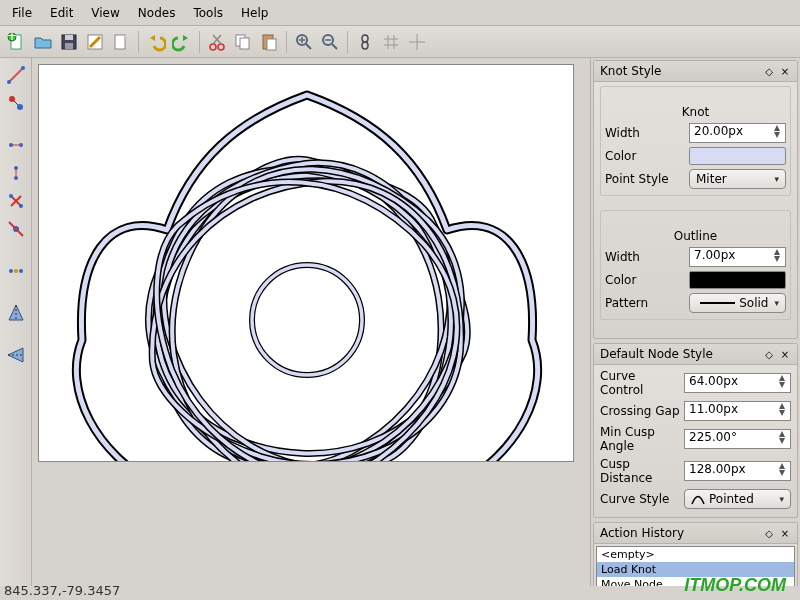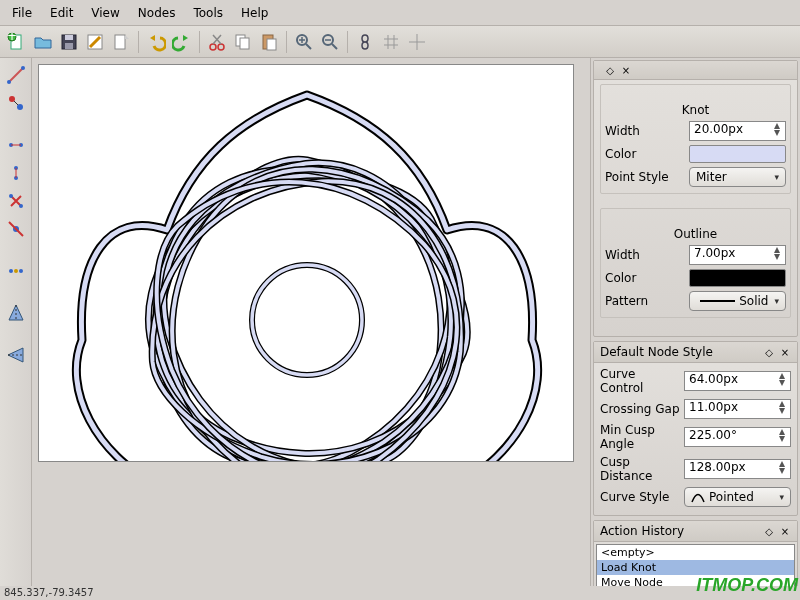--- a/index.html
+++ b/index.html
@@ -30,22 +30,22 @@
   .spin .arrows { width: 8px; display: flex; flex-direction: column; font-size: 7px; line-height: 7px; color: #555; }
   .spin .arrows span { height:7px; text-align:center; }
   .dropdown { flex: 1; display: flex; align-items: center; background: linear-gradient(#f5f4f2,#e0ddd8); border: 1px solid #888; border-radius: 4px; height: 20px; padding: 0 6px; }
   .dropdown .val { flex: 1; }
   .dropdown .chev { font-size: 9px; color: #333; }
   .color-swatch { flex: 1; height: 18px; border: 1px solid #888; border-radius: 2px; }
   .pattern-line { flex:1; height:2px; background:#000; margin:0 4px; }
   .history-list { background: #fff; border: 1px solid #888; height: 49px; overflow: hidden; }
   .history-list div { padding: 0 4px; line-height: 15px; height:15px; font-size:11px; }
   .history-list .sel { background: #9eb9e2; }
-  .statusbar { position: absolute; left: 4px; bottom: 2px; font-size: 10px; color: #333; }
-  .watermark { position: absolute; right: 2px; bottom: 4px; font-family: Arial; font-size: 18px; font-weight: bold; font-style: italic; color: #29a629; }
+  .statusbar { position: absolute; left: 4px; bottom: 2px; font-size: 13px; color: #333; }
+  .watermark { position: absolute; right: 14px; bottom: 4px; font-family: Arial; font-size: 18px; font-weight: bold; font-style: italic; color: #29a629; }
   svg.icon { width: 20px; height: 20px; }
 </style>
 </head>
 <body>
 
 <div class="menubar">
   <span>File</span>
   <span>Edit</span>
   <span>View</span>
   <span>Nodes</span>
@@ -284,20 +284,21 @@
         </g>
         <text x="460" y="490" font-size="11" fill="#bbb">cr173.com</text>
       </svg>
     </div>
   </div>
 
   <div class="right-panels">
 
     <div class="panel">
       <div class="panel-head">
+        <span class="title">Knot Style</span>
         <span class="pbtn">◇</span>
         <span class="pbtn">×</span>
       </div>
       <div class="panel-body">
         <div class="subgroup">
           <div class="subgroup-title">Knot</div>
           <div class="row">
             <label>Width</label>
             <div class="spin">
                 <span class="val">20.00px</span>

